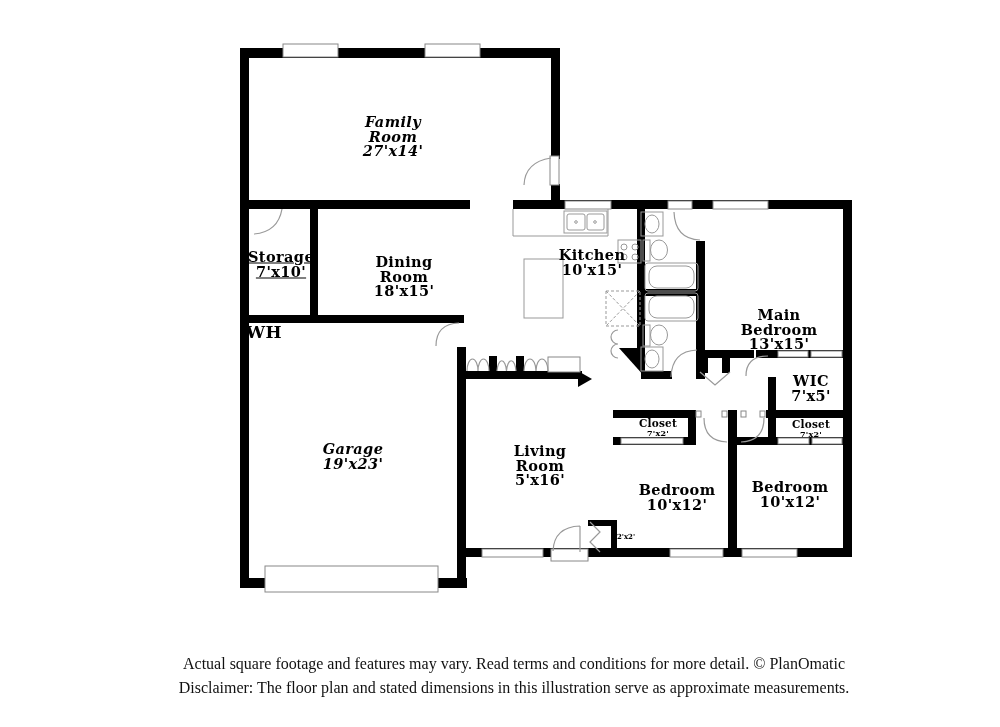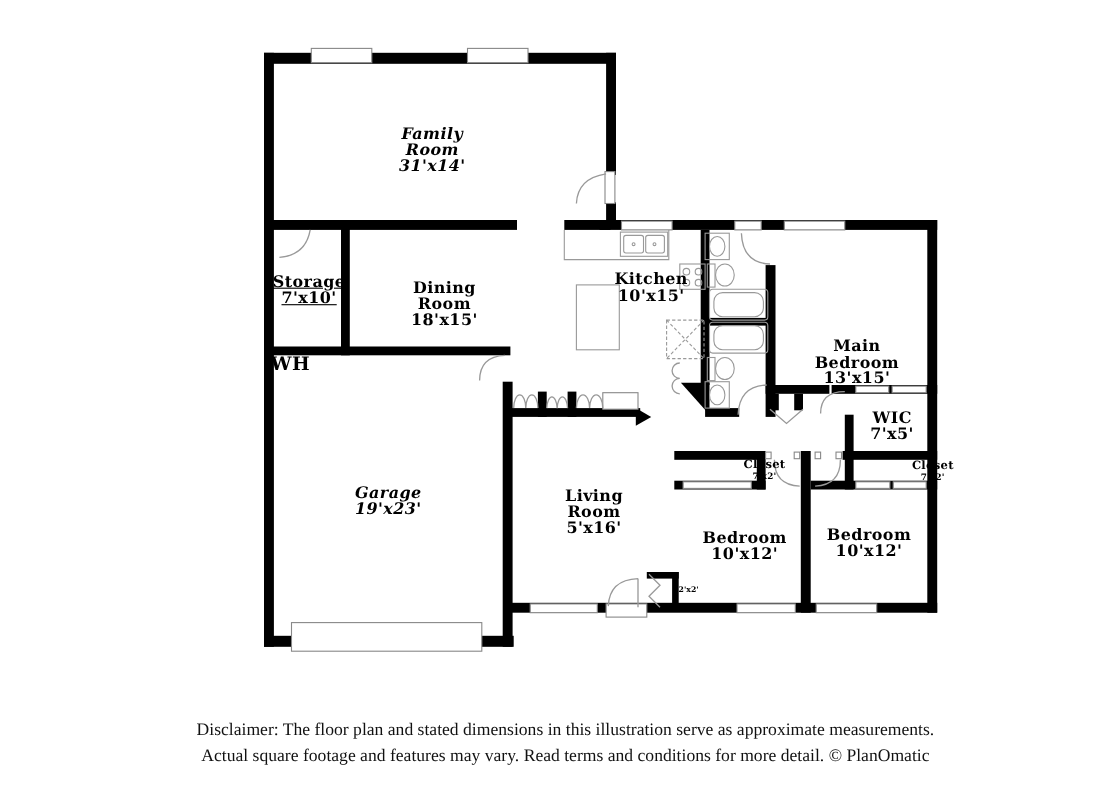--- a/index.html
+++ b/index.html
@@ -5,21 +5,21 @@
   html,body{margin:0;padding:0;background:#fff;}
   .canvas{position:relative;width:1000px;height:727px;background:#fff;overflow:hidden;}
   .plan-svg{position:absolute;left:0;top:0;}
   .room-label{
     position:absolute;transform:translate(-50%,-50%);
     text-align:center;color:#000;
     font-family:"DejaVu Serif",serif;font-weight:bold;
     font-size:14.5px;line-height:1.0;letter-spacing:.4px;white-space:normal;
   }
   .room-label span{display:block;}
-  .room-label.small{font-size:10.5px;letter-spacing:.2px;margin-left:37px;}
+  .room-label.small{font-size:10.5px;letter-spacing:.2px;}
   .room-label.small .dims{font-size:8px;}
   .room-label.tiny{font-size:7px;letter-spacing:0;margin-left:24px;}
   .room-label.wh{font-size:17px;}
   .w70{width:74px;} .w62{width:62px;} .w84{width:84px;margin-top:40px;}
   .disclaimer{
     position:absolute;left:514px;top:676px;transform:translate(-50%,-50%);
     text-align:center;color:#111;
     font-family:"Liberation Serif","DejaVu Serif",serif;
     font-size:16px;line-height:24px;
   }
@@ -158,21 +158,21 @@
       </g>
       <g>
         <rect x="641" y="347" width="22" height="24"></rect>
         <ellipse cx="652" cy="359" rx="7" ry="9"></ellipse>
       </g>
     </g>
   </svg>
 
   <div class="room-label w70" style="left:393px;top:137px;font-style:italic;">
     <span>Family Room</span>
-    <span class="dims">31'x14'</span>
+    <span class="dims">27'x14'</span>
   </div>
 
   <div class="room-label" style="left:281px;top:264px;text-decoration:underline;">
     <span>Storage</span>
     <span class="dims">7'x10'</span>
   </div>
 
   <div class="room-label w62" style="left:404px;top:277px;">
     <span>Dining Room</span>
     <span class="dims">18'x15'</span>
@@ -225,17 +225,17 @@
 
   <div class="room-label wh" style="left:264px;top:332px;">
     <span>WH</span>
   </div>
 
   <div class="room-label tiny" style="left:602px;top:536px;">
     <span class="dims">2'x2'</span>
   </div>
 
   <div class="disclaimer">
+    <span>Actual square footage and features may vary. Read terms and conditions for more detail. © PlanOmatic</span>
     <span>Disclaimer: The floor plan and stated dimensions in this illustration serve as approximate measurements.</span>
-    <span>Actual square footage and features may vary. Read terms and conditions for more detail. © PlanOmatic</span>
   </div>
 
 </div>
 
 </body></html>

